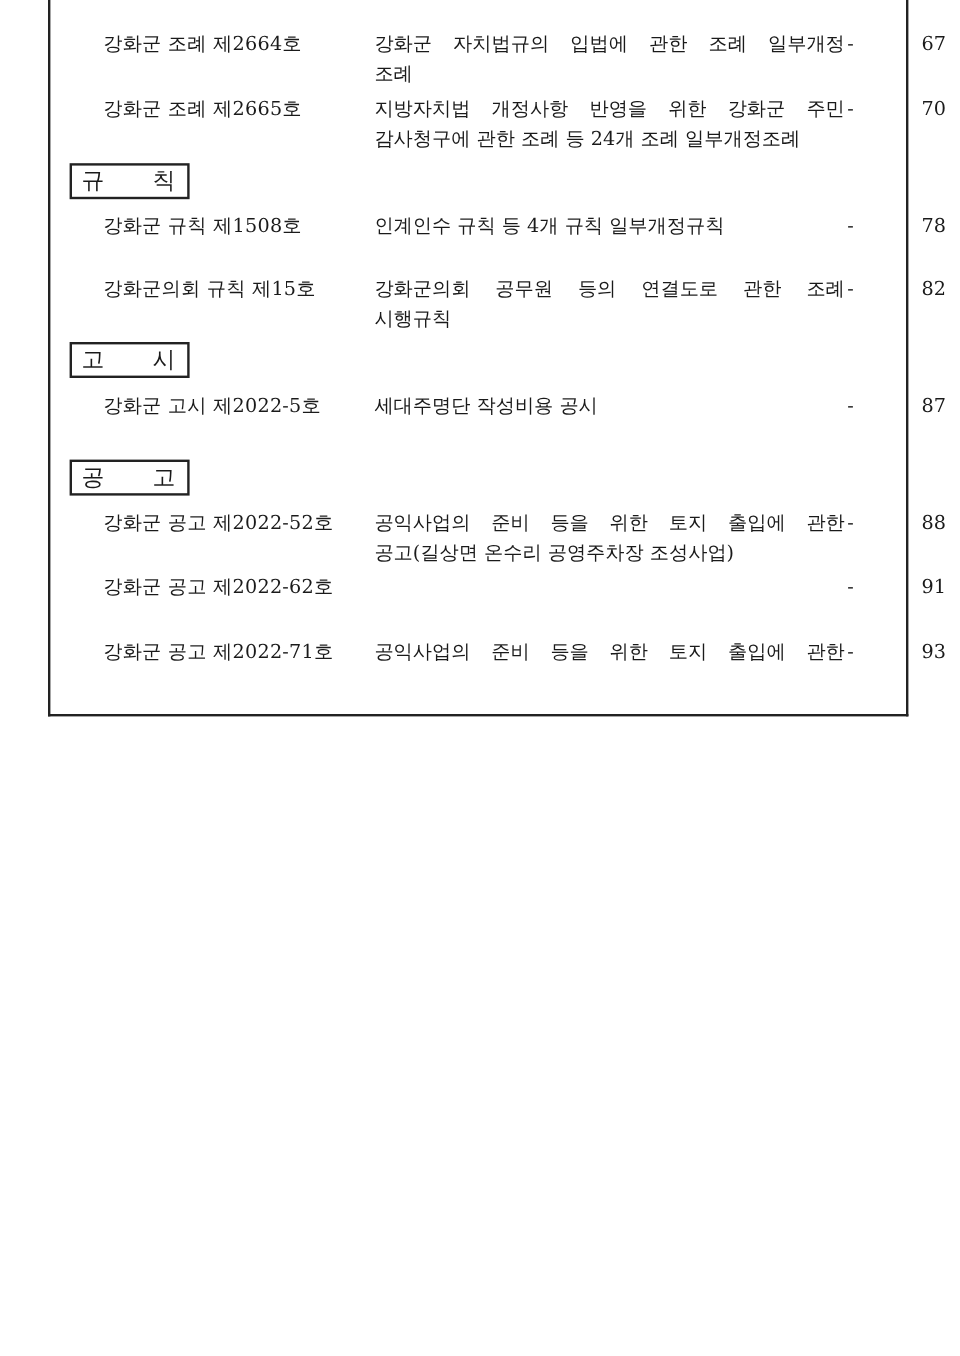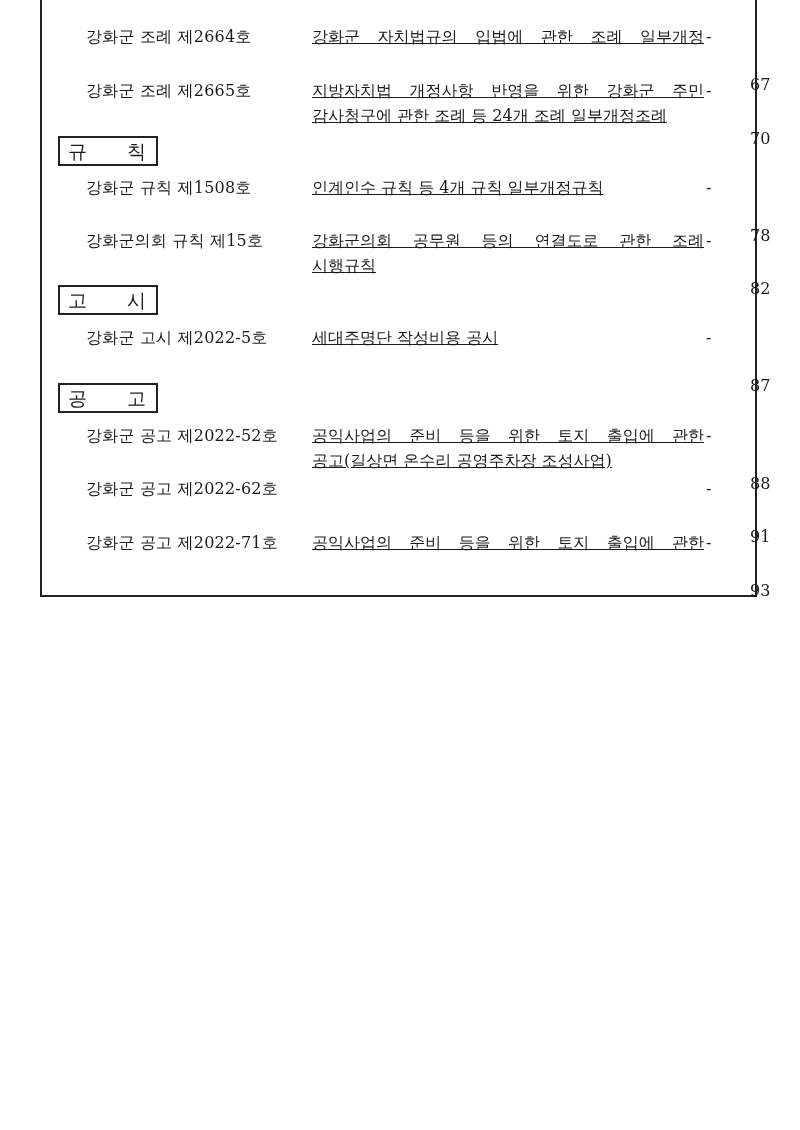--- a/index.html
+++ b/index.html
@@ -3,39 +3,40 @@
 <meta charset="utf-8">
 <style>
   html, body { margin: 0; padding: 0; background: #ffffff; }
   body { width: 800px; height: 1130px; position: relative; overflow: hidden;
          font-family: "DejaVu Serif", "Liberation Serif", serif; color: #1a1a1a; }
   .frame { position: absolute; left: 40px; top: 0; width: 717px; height: 597px;
            border-left: 2px solid #222; border-right: 2px solid #222; border-bottom: 2px solid #222;
            box-sizing: border-box; }
   .entry { position: absolute; left: 0; width: 100%; font-size: 16px; line-height: 25px; }
   .entry .no { position: absolute; left: 44px; top: 0; white-space: nowrap; letter-spacing: 0.2px; }
-  .entry .title { position: absolute; left: 270px; top: 0; width: 392px; text-align: justify; text-decoration: underline; }
+  .entry .title { position: absolute; left: 270px; top: 0; width: 392px; text-align: justify; }
   .entry .title span { display: block; white-space: nowrap; }
   .entry .title .l1 { text-align-last: justify; }
   .entry .dash { position: absolute; left: 664px; top: 0; }
-  .entry .page { position: absolute; left: 708px; top: 0; margin-top: 48px; }
+  .entry .page { position: absolute; left: 726px; top: 0; }
   .sect { position: absolute; left: 16px; width: 100px; height: 30px; border: 2px solid #222;
           box-sizing: border-box; font-size: 19px; line-height: 26px; font-family: "DejaVu Sans", sans-serif; }
   .sect .a { position: absolute; left: 8px; top: 0; }
   .sect .b { position: absolute; right: 10px; top: 0; }
 </style>
 </head>
 <body>
 
 <div class="frame">
 
   <div class="entry" style="top:24px;">
     <span class="no">강화군 조례 제2664호</span>
     <div class="title">
       <span class="l1">강화군 자치법규의 입법에 관한 조례 일부개정</span>
+      <span>조례</span>
     </div>
     <span class="dash">-</span>
     <span class="page">67</span>
   </div>
   <div class="entry" style="top:78px;">
     <span class="no">강화군 조례 제2665호</span>
     <div class="title">
       <span class="l1">지방자치법 개정사항 반영을 위한 강화군 주민</span>
       <span>감사청구에 관한 조례 등 24개 조례 일부개정조례</span>
     </div>

